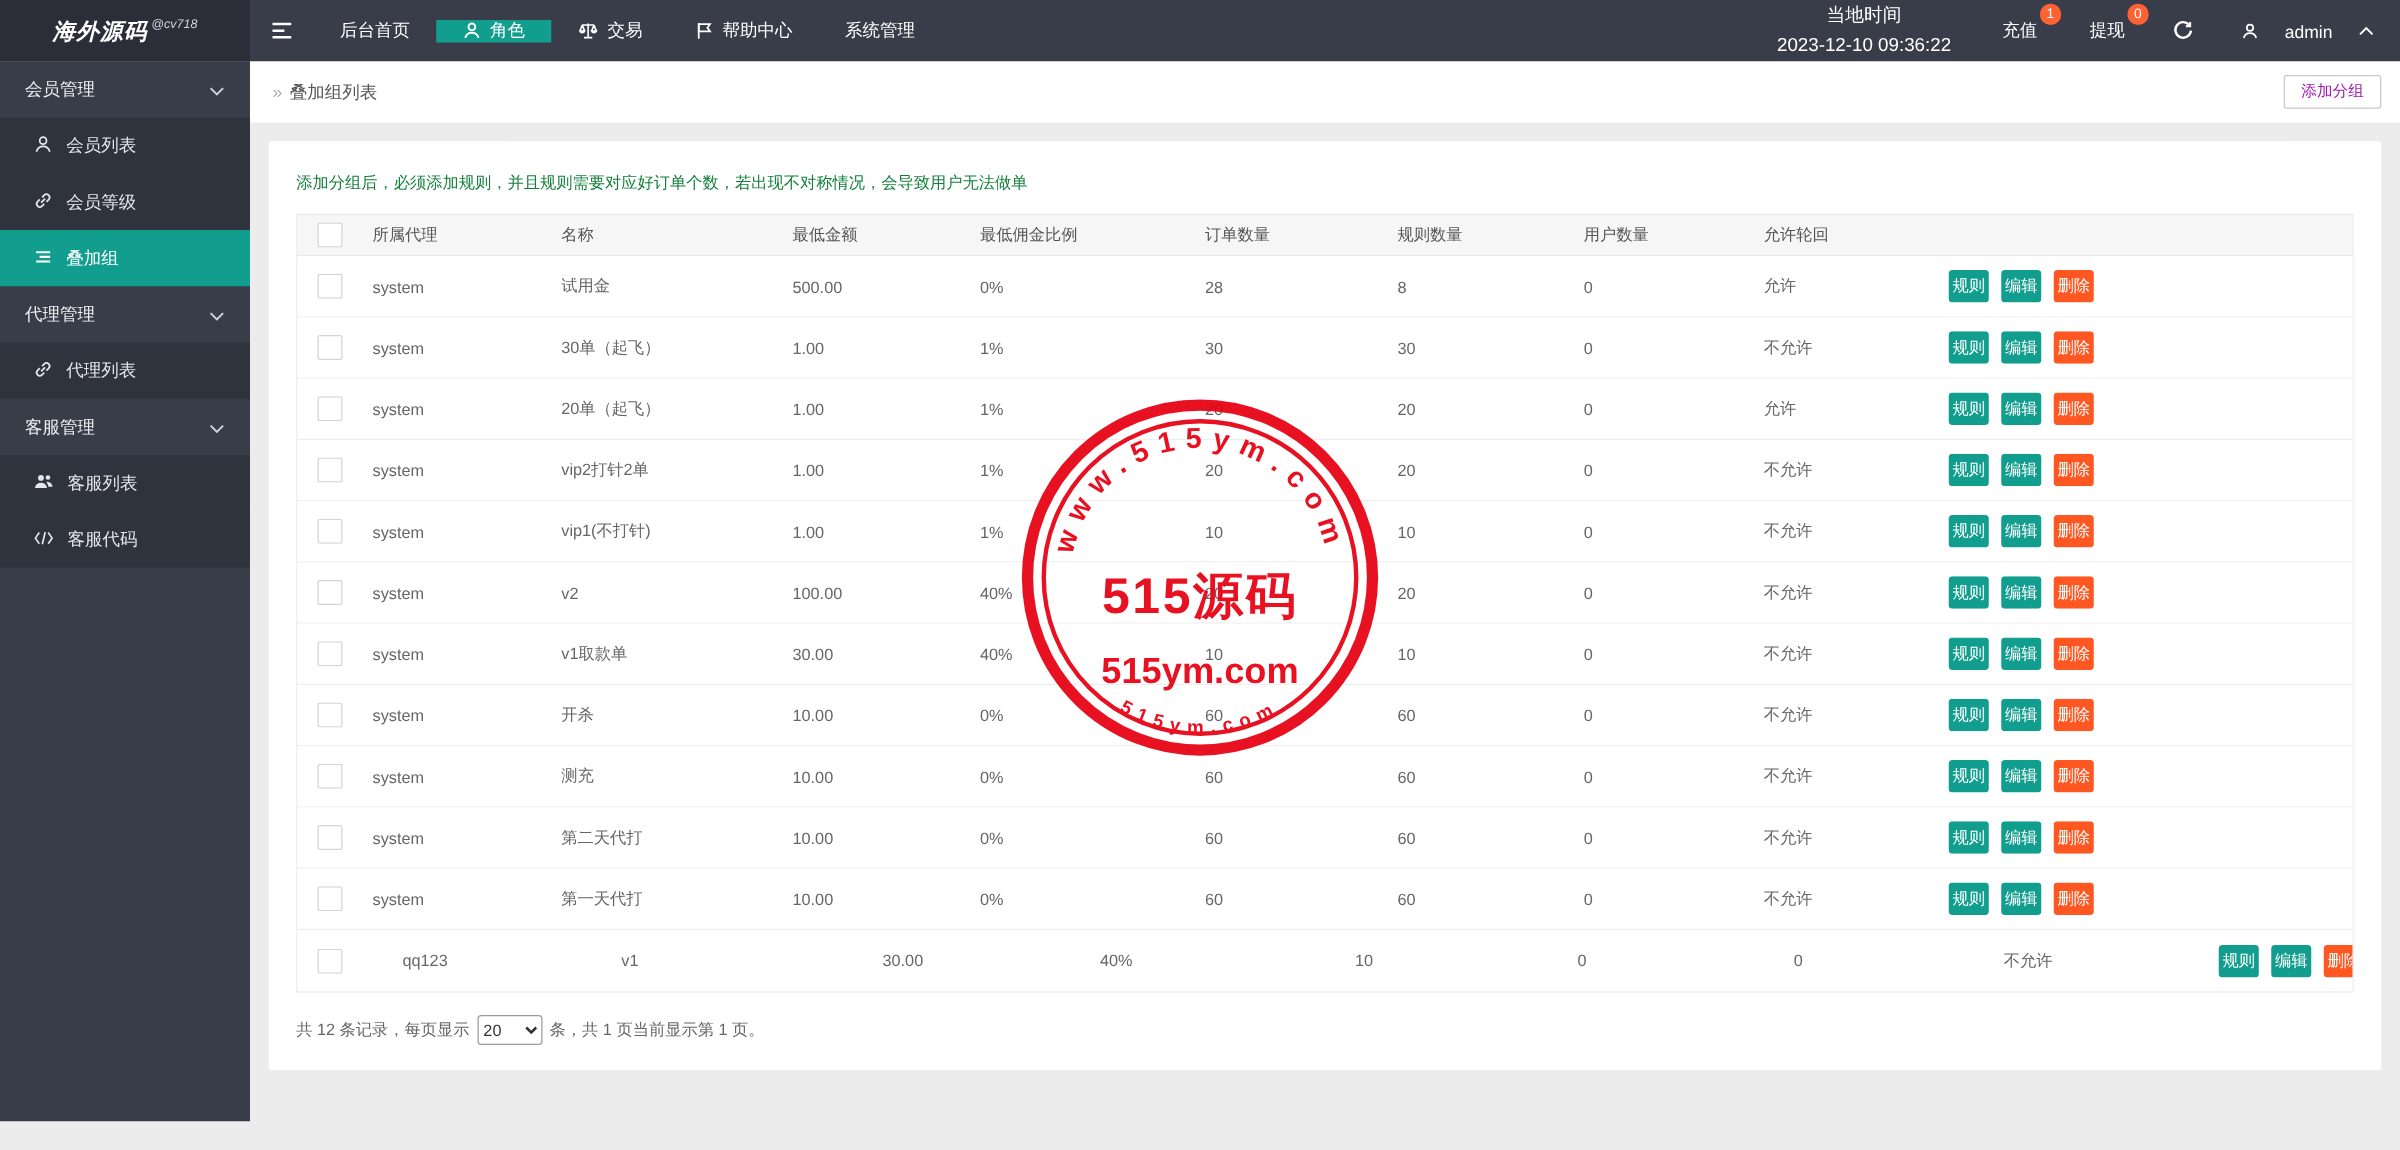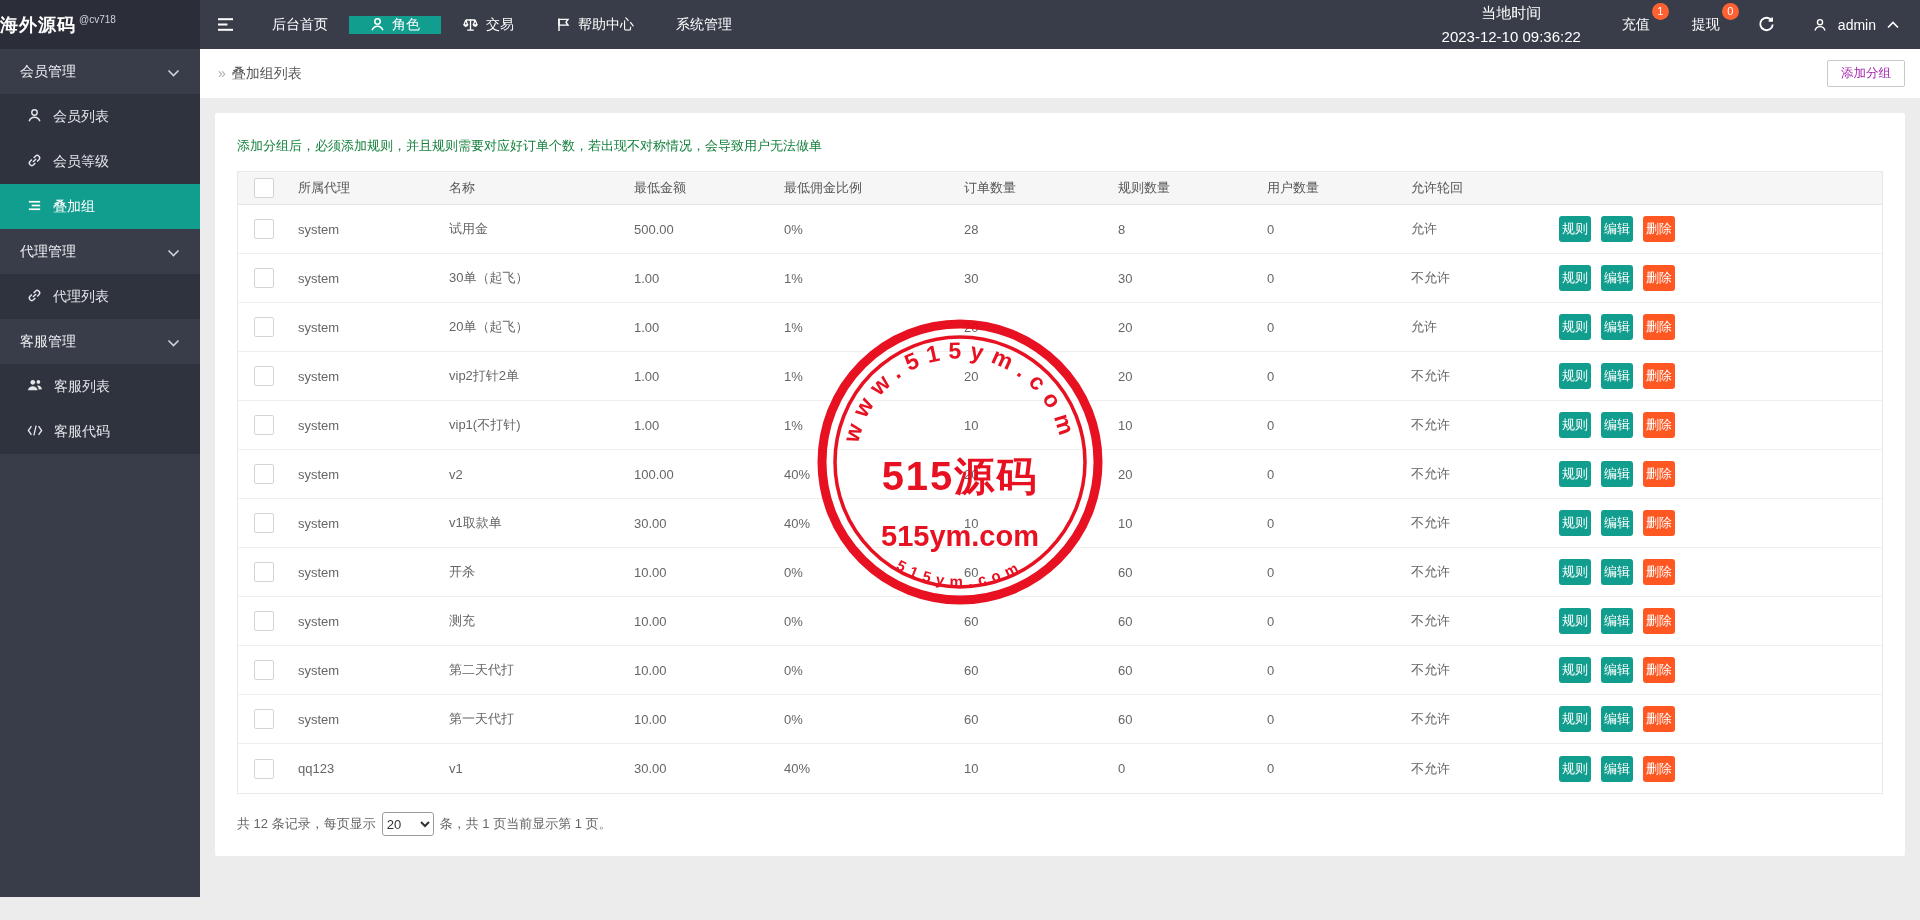--- a/index.html
+++ b/index.html
@@ -5,33 +5,33 @@
   :root{
     --accent:#129e8e; --danger:#ff5722; --badge:#ff6132;
     --topbar:#393d49; --logo:#2b2e38; --subitem:#2f333d; --body:#ececec; --wm:#e60012;
   }
   *{margin:0;padding:0;box-sizing:border-box;}
   html,body{width:1920px;height:920px;overflow:hidden;}
   body{font-family:"Liberation Sans","DejaVu Sans",sans-serif;background:var(--body);position:relative;}
 
   
   .topbar{position:absolute;left:0;top:0;width:1920px;height:49px;background:var(--topbar);display:flex;align-items:stretch;z-index:20;}
-  .logo{width:200px;height:49px;background:var(--logo);color:#fff;display:flex;align-items:center;justify-content:flex-start;font-size:18px;font-weight:bold;letter-spacing:1px;}
+  .logo{width:200px;height:49px;background:var(--logo);color:#fff;display:flex;align-items:center;justify-content:center;font-size:18px;font-weight:bold;letter-spacing:1px;font-style:italic;}
   .logo sup{font-size:10px;font-weight:normal;color:#cfd3dc;margin-left:3px;transform:translateY(-5px);letter-spacing:0;}
   .topnav{display:flex;align-items:center;flex:1;font-family:Liberation Serif, serif;}
   .nav-item{display:flex;align-items:center;gap:7px;padding:0 21px;color:#fff;font-size:14px;cursor:pointer;white-space:nowrap;position:relative;}
   .nav-item svg{display:block;}
   .nav-item.active{background:var(--accent);}
   .nav-item.icon-only{padding:0 17px;}
   .topbar-right{display:flex;align-items:stretch;}
   .time-block{display:flex;flex-direction:column;align-items:center;justify-content:center;color:#fff;padding:0 20px;line-height:1.55;}
   .time-label{font-size:15px;}
   .time-value{font-size:15px;}
   .badge{position:absolute;top:3px;right:2px;min-width:17px;height:17px;border-radius:9px;background:var(--badge);color:#fff;font-size:11px;line-height:17px;text-align:center;padding:0 3px;}
-  .user-item{gap:11px;}
+  .user-item{gap:21px;}
 
   
   .sidebar{position:absolute;left:0;top:49px;width:200px;height:848px;background:var(--topbar);z-index:15;}
   .side-group-header{height:45px;display:flex;align-items:center;justify-content:space-between;padding:0 20px;color:#eef0f3;font-size:14px;cursor:pointer;}
   .side-item{height:45px;display:flex;align-items:center;gap:11px;padding:0 20px 0 27px;background:var(--subitem);color:#e4e6ea;font-size:14px;cursor:pointer;}
   .side-item.active{background:var(--accent);color:#fff;}
   .side-item svg,.side-group-header svg{flex:none;}
 
   
   .main{position:absolute;left:200px;top:49px;width:1720px;height:630px;background:var(--body);}
@@ -41,21 +41,21 @@
   .add-group-btn{height:27px;padding:0 13px;background:#fff;border:1px solid #c9c9c9;border-radius:2px;font-size:12.5px;color:#a21caf;cursor:pointer;font-family:inherit;}
   .content{padding:15px;}
   .card{background:#fff;border-radius:2px;padding:24px 22px 20px 22px;min-height:732px;}
   .note{font-size:13px;color:#15803d;margin-bottom:16px;}
 
   
   .gtable{border:1px solid #e9e9e9;}
   .thead,.trow{display:grid;grid-template-columns:52px 151px 185px 150px 180px 154px 149px 144px 146px auto;align-items:center;}
   .thead{height:33px;background:#f6f6f6;border-bottom:1px solid #e6e6e6;}
   .trow{height:49px;border-bottom:1px solid #efefef;background:#fff;}
-  .trow:last-child{border-bottom:none;}
+  .trow:last-child{border-bottom:none;gap:24px;}
   .th,.td{font-size:13px;color:#666;padding-left:8px;overflow:hidden;white-space:nowrap;}
   .th{color:#565656;}
   .c-check{display:flex;justify-content:center;padding-left:0;}
   .checkbox{width:20px;height:20px;border:1px solid #d4d4d4;border-radius:2px;background:#fff;display:inline-block;cursor:pointer;}
   .c-actions{display:flex;gap:10px;padding-left:10px;}
   .btn{height:26px;padding:0 3px;border:none;border-radius:3px;color:#fff;font-size:13px;cursor:pointer;font-family:inherit;}
   .btn.green{background:var(--accent);}
   .btn.orange{background:var(--danger);}
 
   

